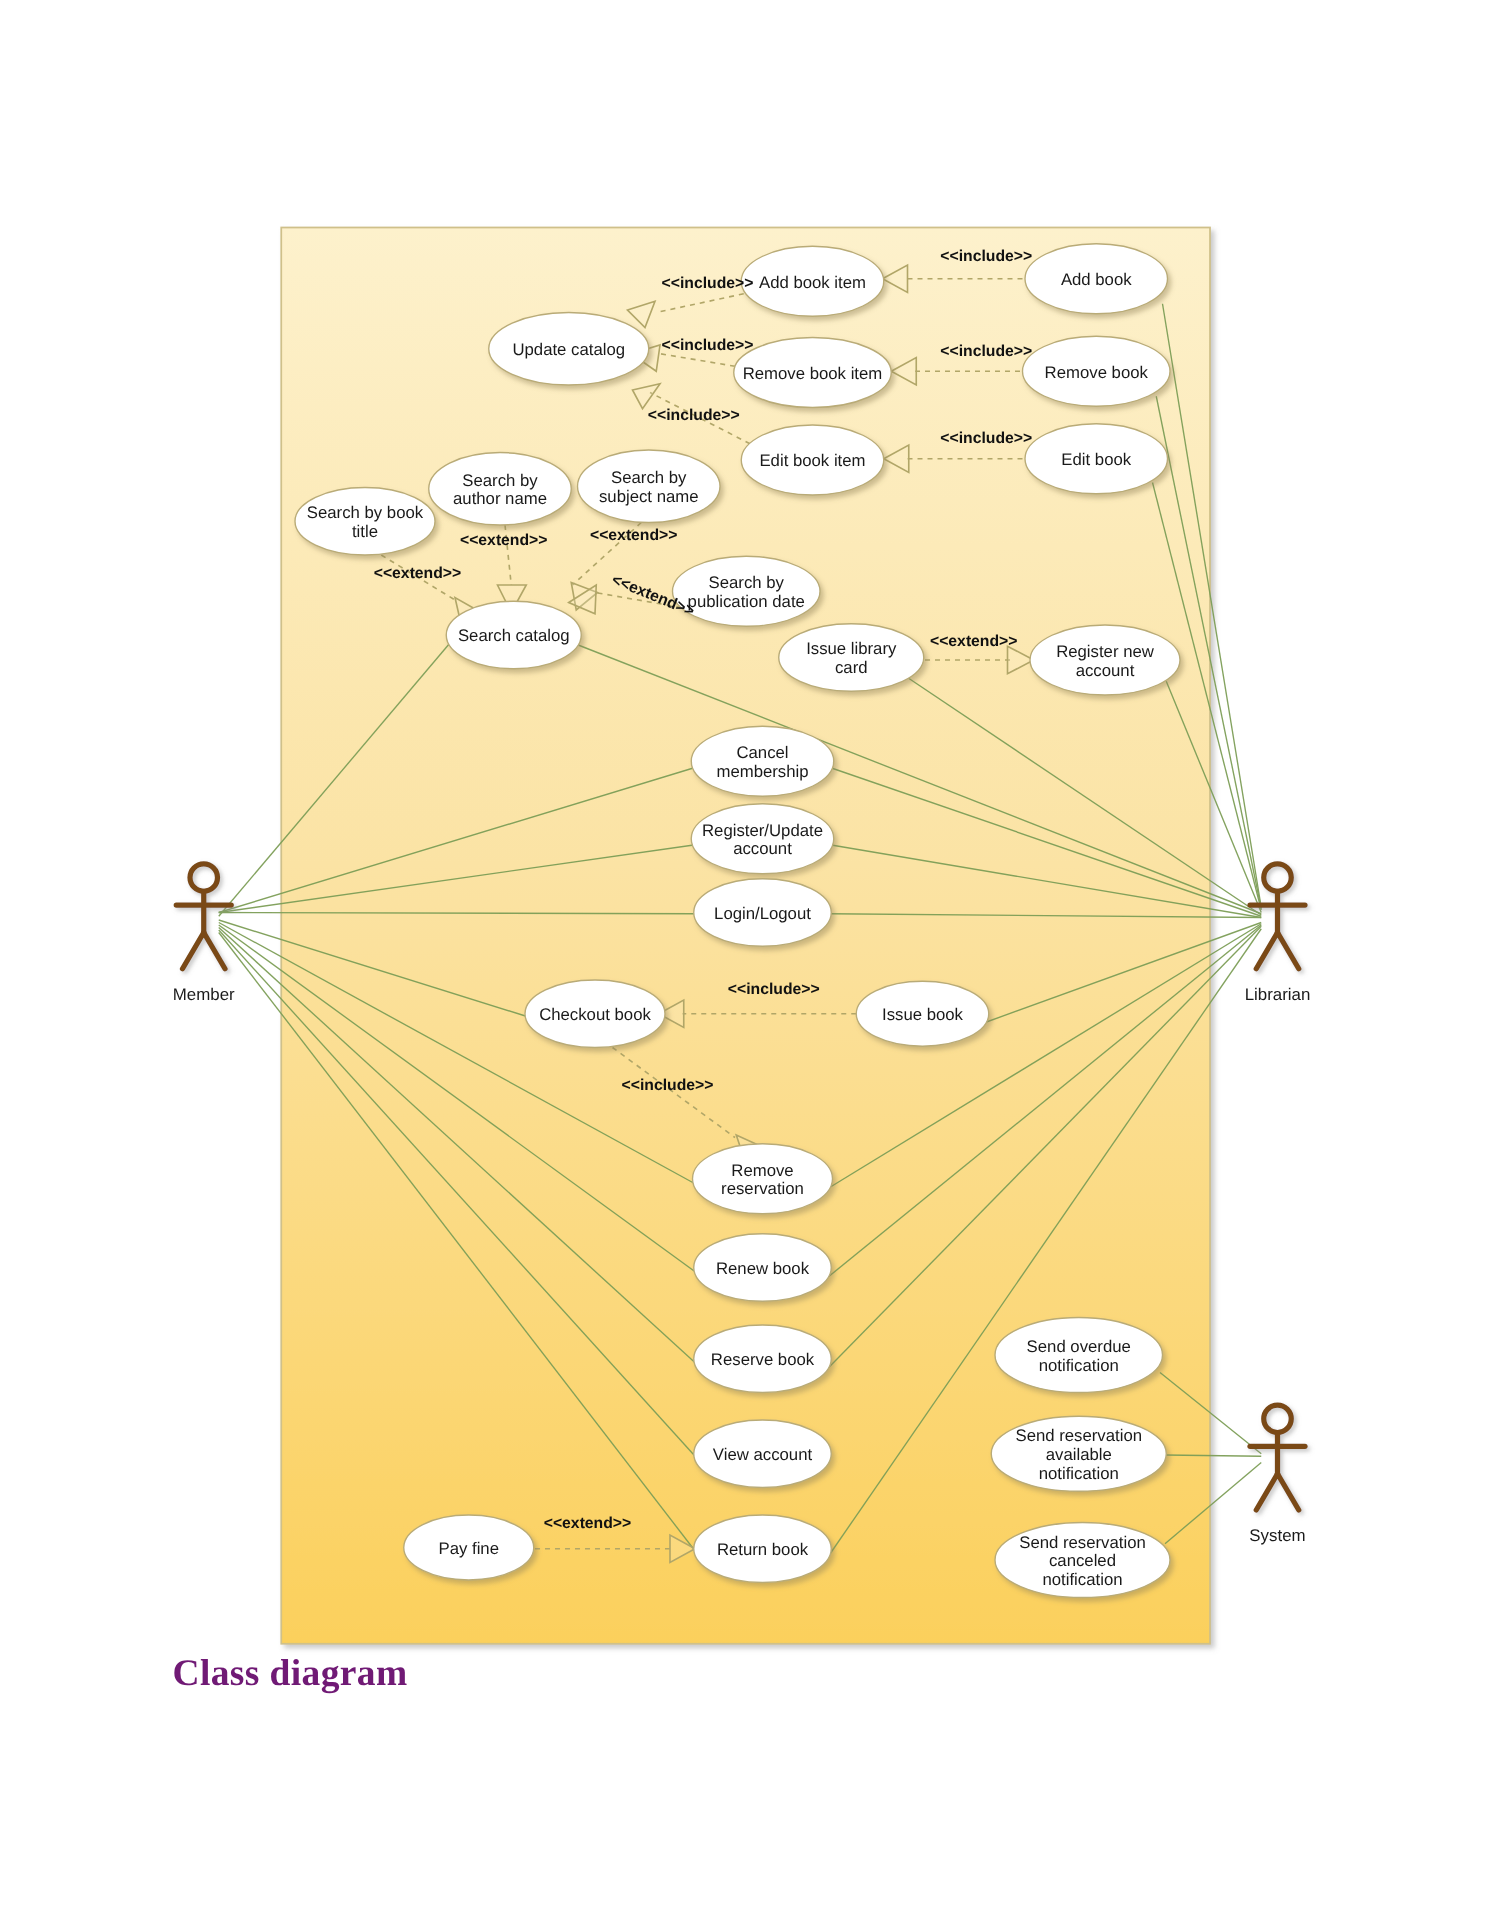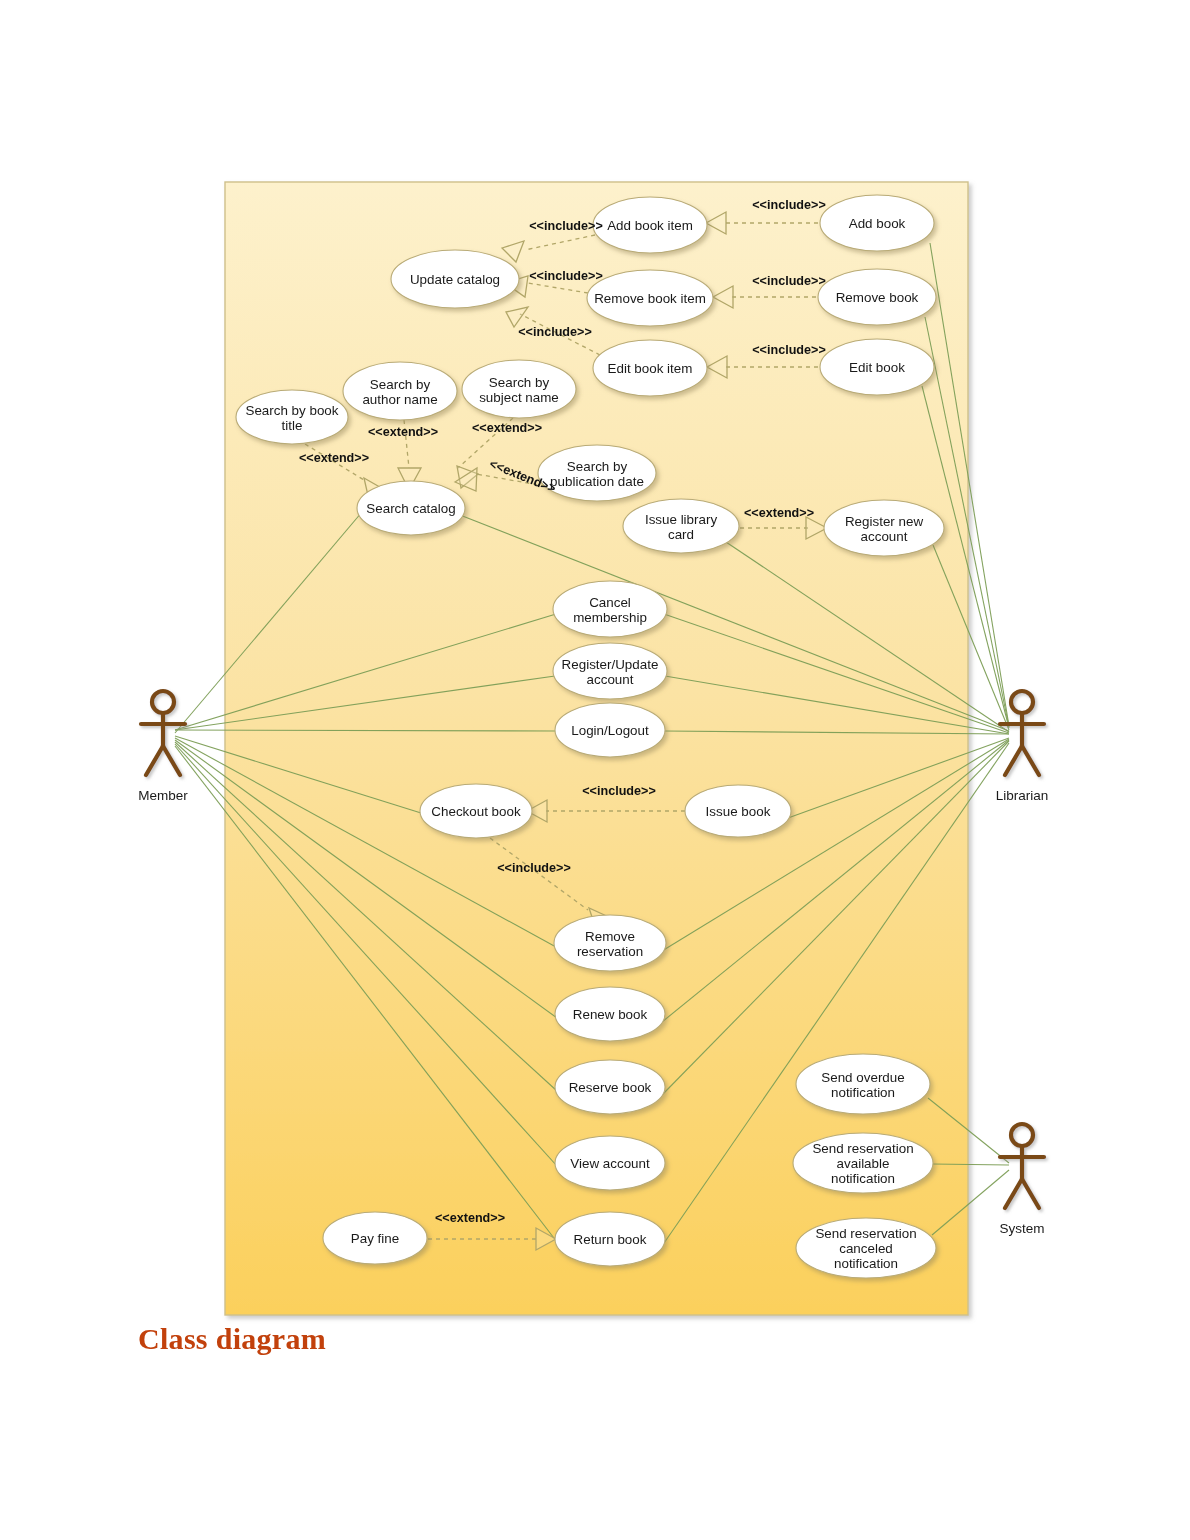--- a/index.html
+++ b/index.html
@@ -26,21 +26,21 @@
     width: 1190px;
     height: 1540px;
   }
   .caption {
     position: absolute;
     left: 138px;
     top: 1322px;
     font-family: "Liberation Serif", serif;
     font-weight: bold;
     font-size: 30px;
-    color: #c2410c;
+    color: #701a75;
     letter-spacing: 0.3px;
     white-space: nowrap;
   }
 </style>
 </head>
 <body>
 
 <div id="page">
 
   <svg id="diagram-svg" viewBox="0 0 1190 1540" xmlns="http://www.w3.org/2000/svg">

